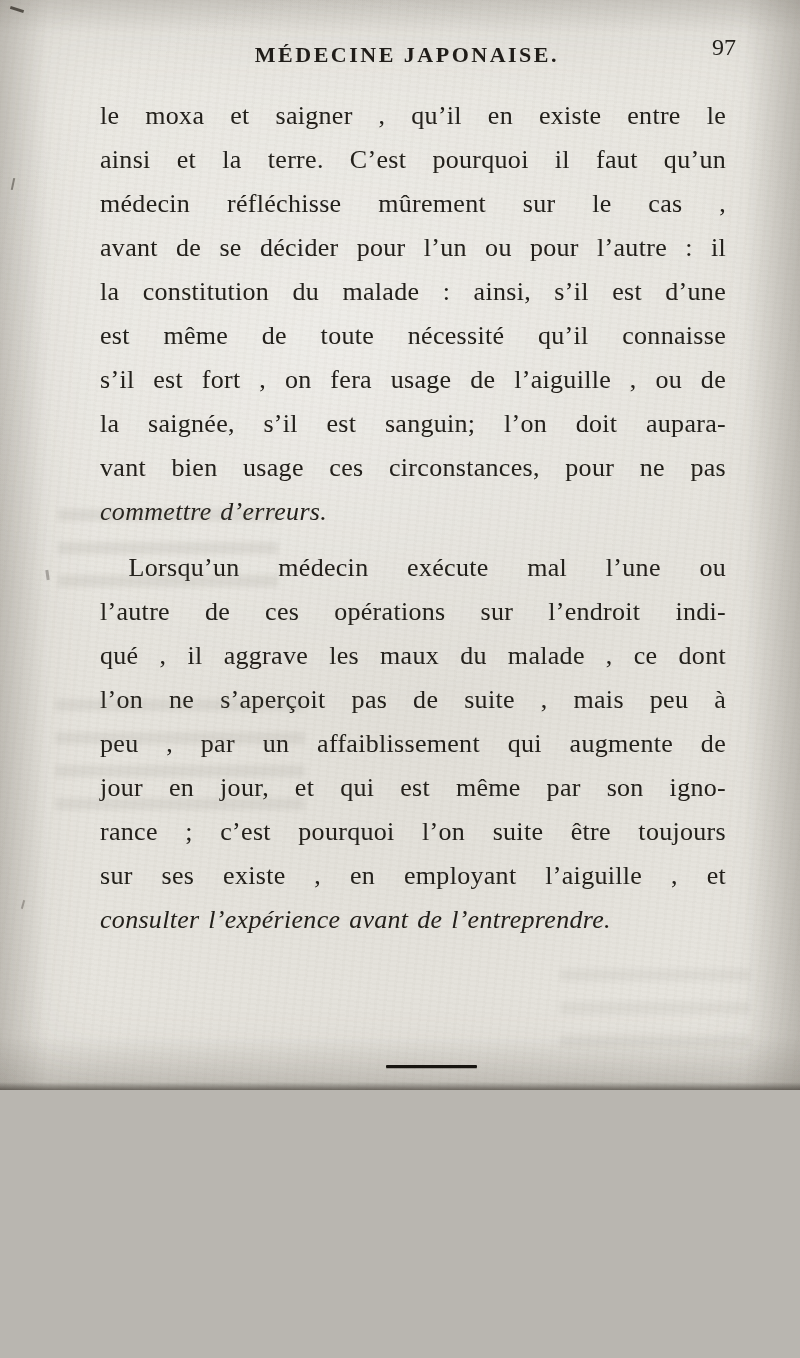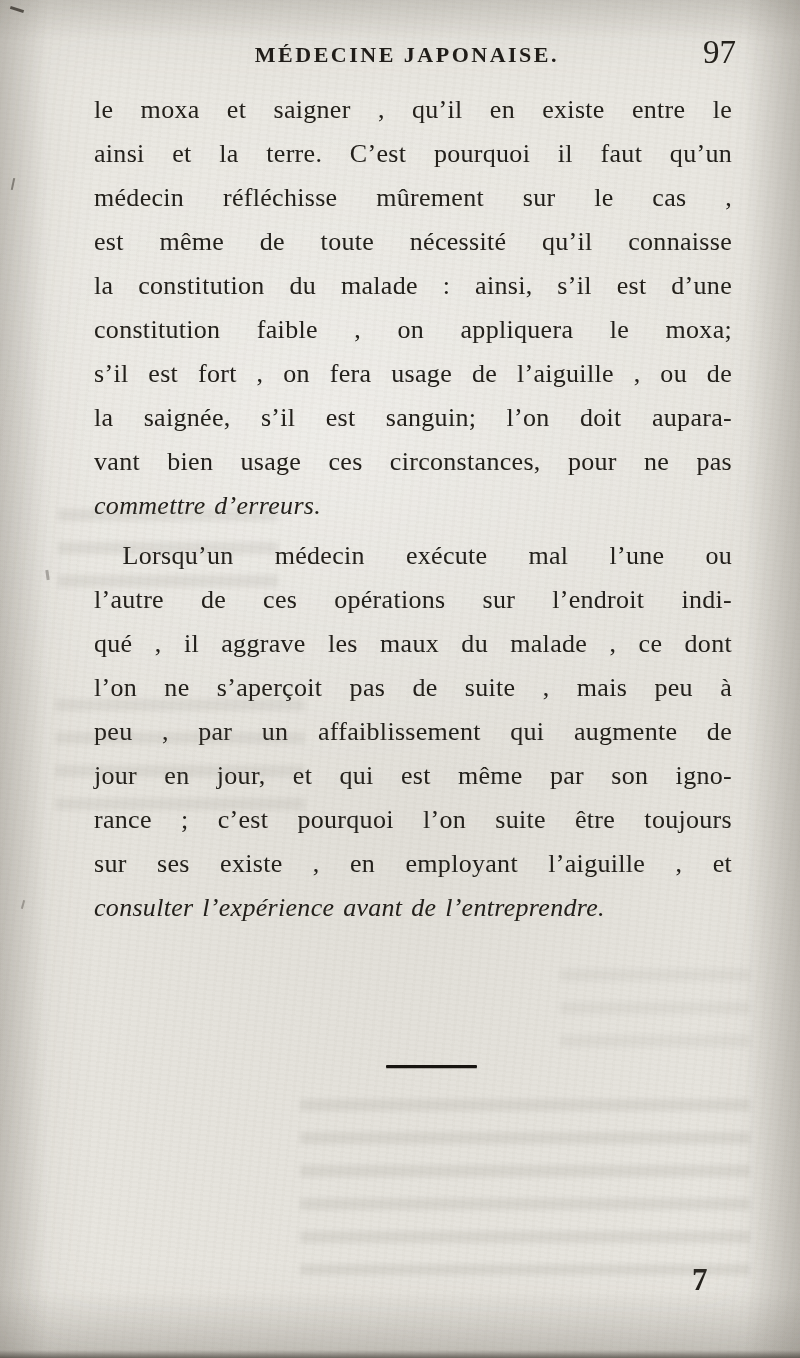--- a/index.html
+++ b/index.html
@@ -6,21 +6,21 @@
     margin: 0;
     padding: 0;
     width: 800px;
     height: 1358px;
     background: #b9b6b0;
     font-family: "Liberation Serif", "DejaVu Serif", serif;
   }
   .page {
     position: relative;
     width: 800px;
-    height: 1358px;
+    height: 1090px;
     overflow: hidden;
     color: #221f1b;
     background-color: #e9e7e1;
     background-image:
       radial-gradient(ellipse 620px 520px at 42% 32%, rgba(255,255,255,0.35), rgba(255,255,255,0) 70%),
       radial-gradient(ellipse 760px 980px at 52% 62%, rgba(120,110,95,0.07), rgba(120,110,95,0) 75%),
       linear-gradient(90deg, rgba(95,90,80,0.20) 0%, rgba(95,90,80,0) 6%, rgba(95,90,80,0) 93%, rgba(95,90,80,0.24) 100%),
       linear-gradient(0deg, rgba(95,90,80,0.22) 0%, rgba(95,90,80,0) 5%, rgba(95,90,80,0) 97%, rgba(95,90,80,0.14) 100%);
     box-shadow: inset 0 0 90px rgba(90,84,72,0.22);
   }
@@ -57,37 +57,37 @@
     font-weight: bold;
     font-size: 22px;
     letter-spacing: 2.5px;
     white-space: nowrap;
     color: #201d19;
   }
   .page-number {
     position: absolute;
     right: 2px;
     top: 0;
-    font-size: 33px;
+    font-size: 24px;
     color: #24211c;
   }
 
   
   .body-text {
     position: absolute;
     top: 82px;
     left: 88px;
     width: 650px;
     font-size: 26px;
     line-height: 44px;
     letter-spacing: 0.3px;
     word-spacing: 2px;
     color: #23201b;
   }
-  .paragraph { margin: 6px; }
+  .paragraph { margin: 12px; }
   .line {
     text-align: justify;
     text-align-last: justify;
     white-space: normal;
   }
   .paragraph .line:last-child { text-align-last: left; font-style: italic; }
   .indent-first .line:first-child { text-indent: 1.1em; }
 
   
   .divider {
@@ -148,23 +148,23 @@
   <div class="header">
     <span class="running-title">MÉDECINE JAPONAISE.</span>
     <span class="page-number">97</span>
   </div>
 
   <div class="body-text">
     <div class="paragraph">
         <div class="line">le moxa et saigner , qu’il en existe entre le</div>
         <div class="line">ainsi et la terre. C’est pourquoi il faut qu’un</div>
         <div class="line">médecin réfléchisse mûrement sur le cas ,</div>
+        <div class="line">avant de se décider pour l’un ou pour l’autre : il</div>
+        <div class="line">la constitution du malade : ainsi, s’il est d’une</div>
         <div class="line">est même de toute nécessité qu’il connaisse</div>
-        <div class="line">la constitution du malade : ainsi, s’il est d’une</div>
-        <div class="line">constitution faible , on appliquera le moxa;</div>
         <div class="line">s’il est fort , on fera usage de l’aiguille , ou de</div>
         <div class="line">la saignée, s’il est sanguin; l’on doit aupara-</div>
         <div class="line">vant bien usage ces circonstances, pour ne pas</div>
         <div class="line">commettre d’erreurs.</div>
       </div>
     <div class="paragraph indent-first">
         <div class="line">Lorsqu’un médecin exécute mal l’une ou</div>
         <div class="line">l’autre de ces opérations sur l’endroit indi-</div>
         <div class="line">qué , il aggrave les maux du malade , ce dont</div>
         <div class="line">l’on ne s’aperçoit pas de suite , mais peu à</div>

